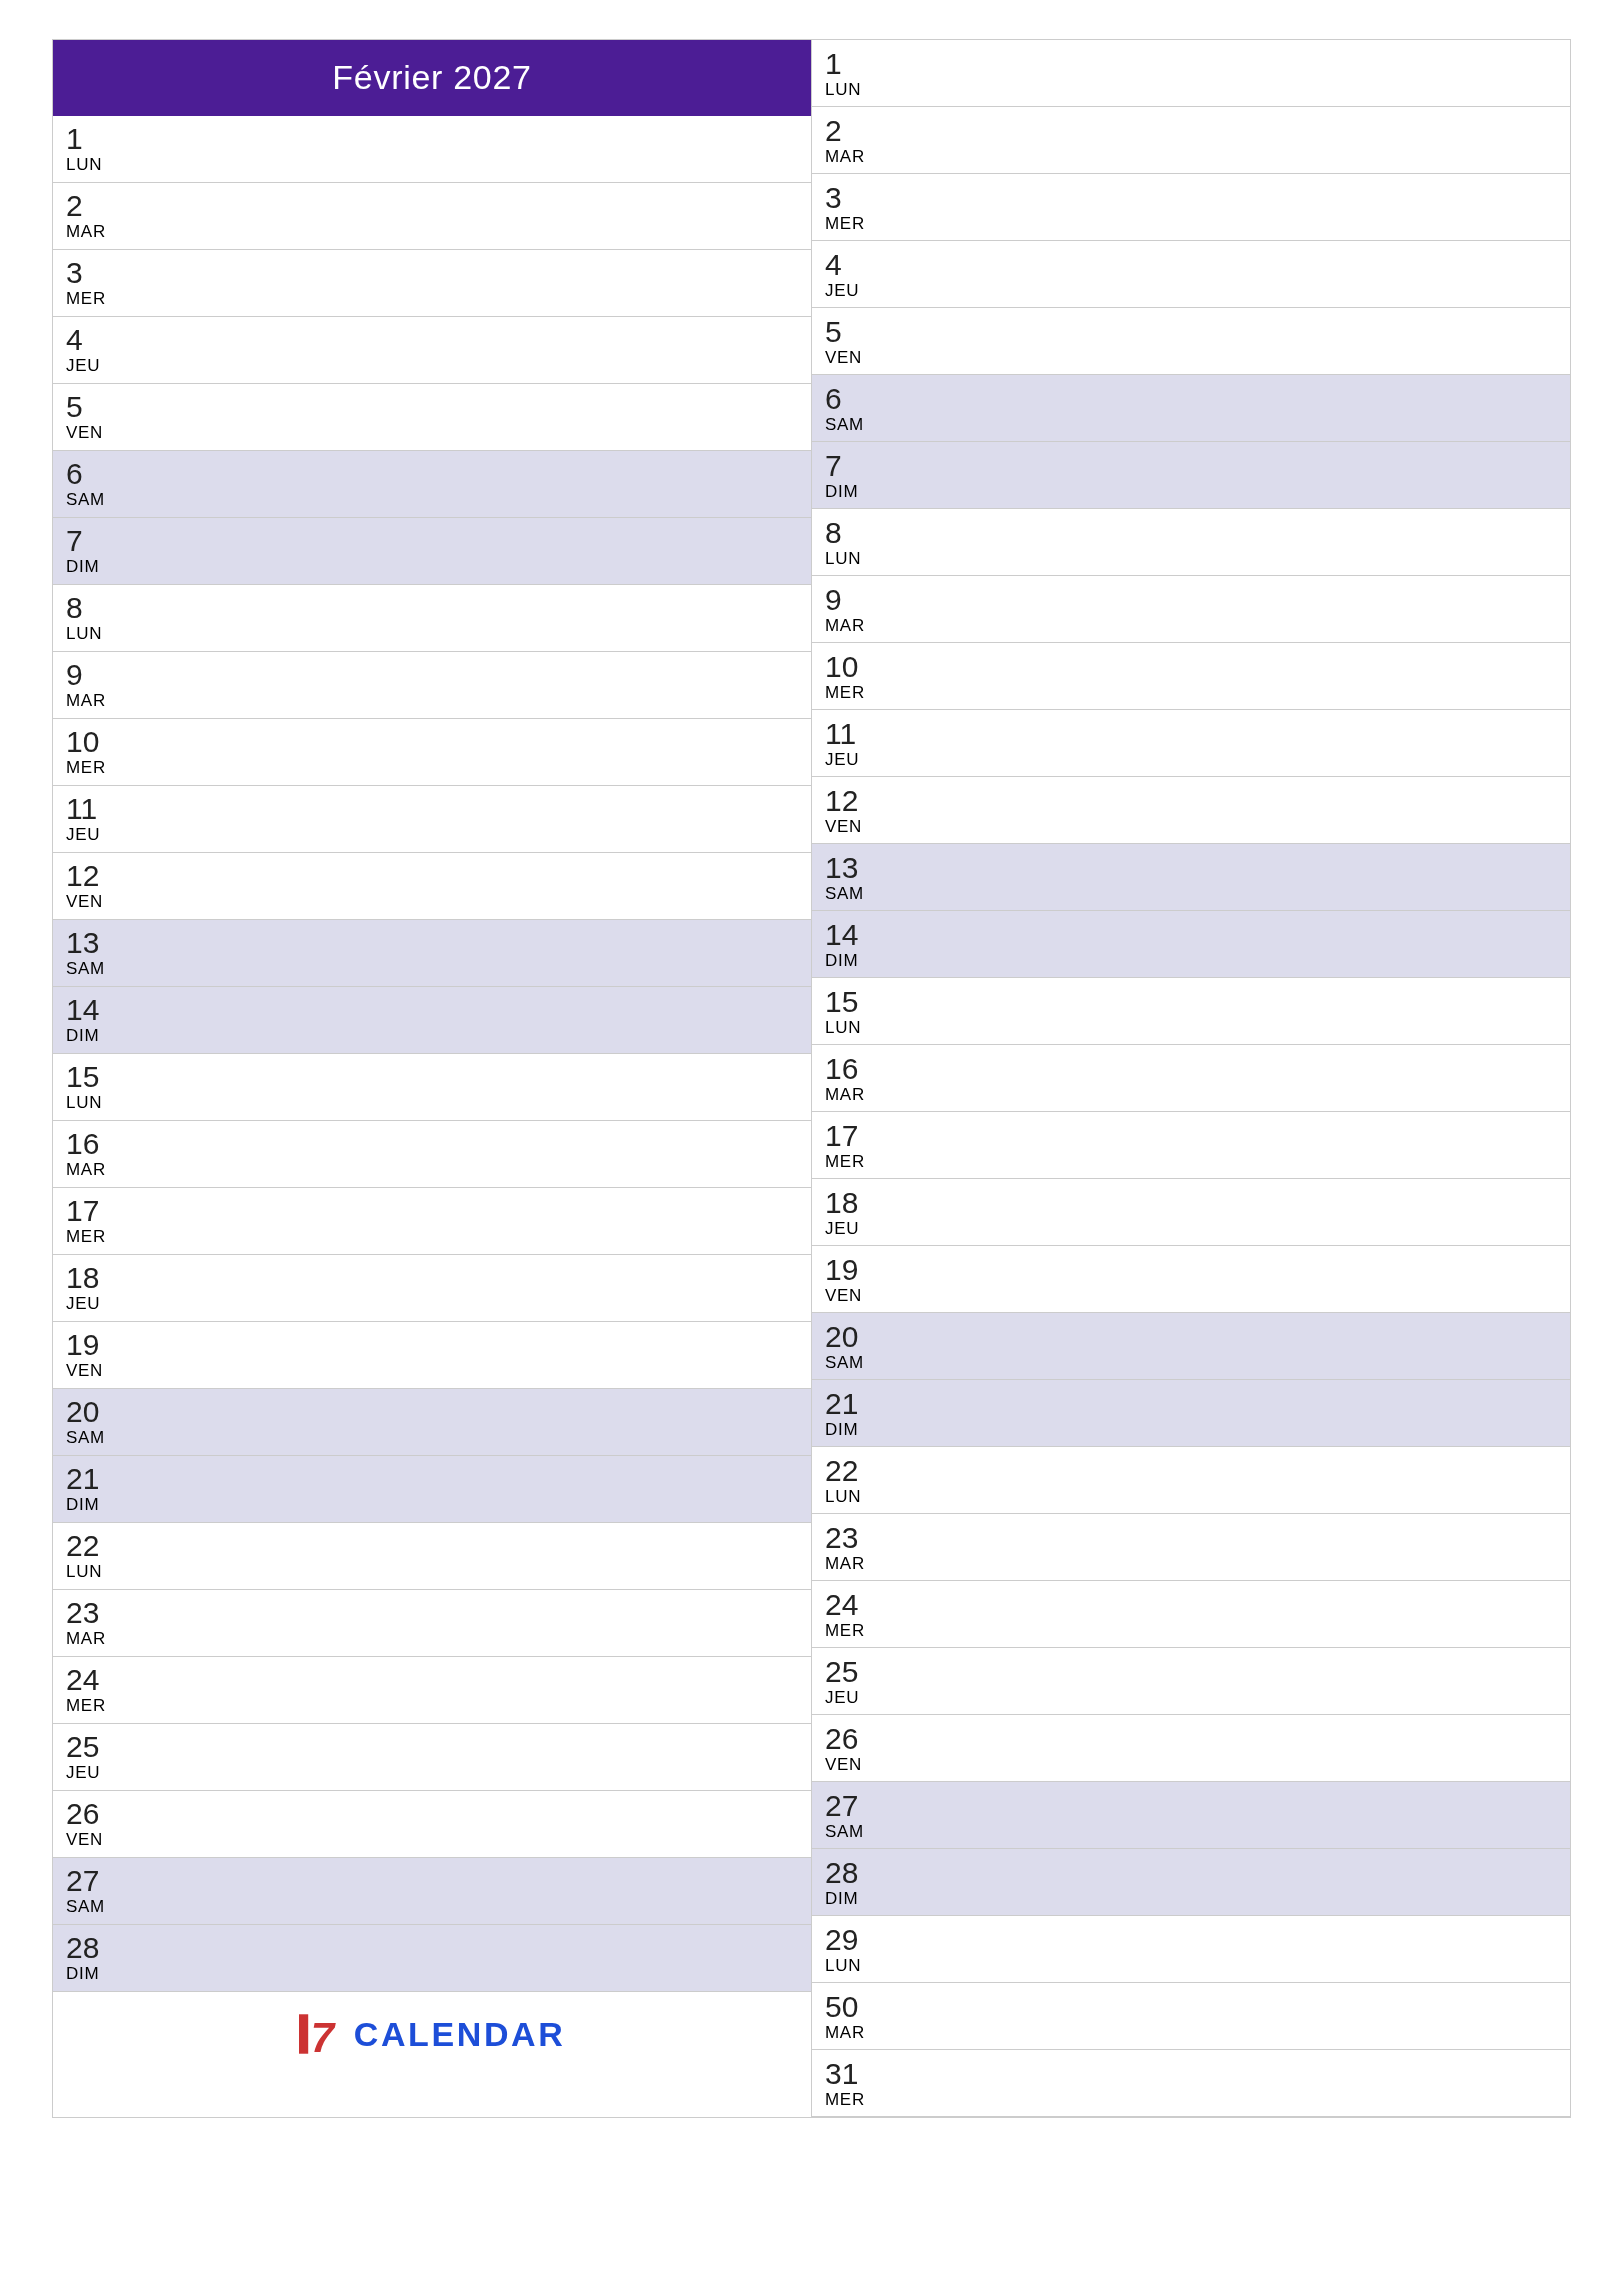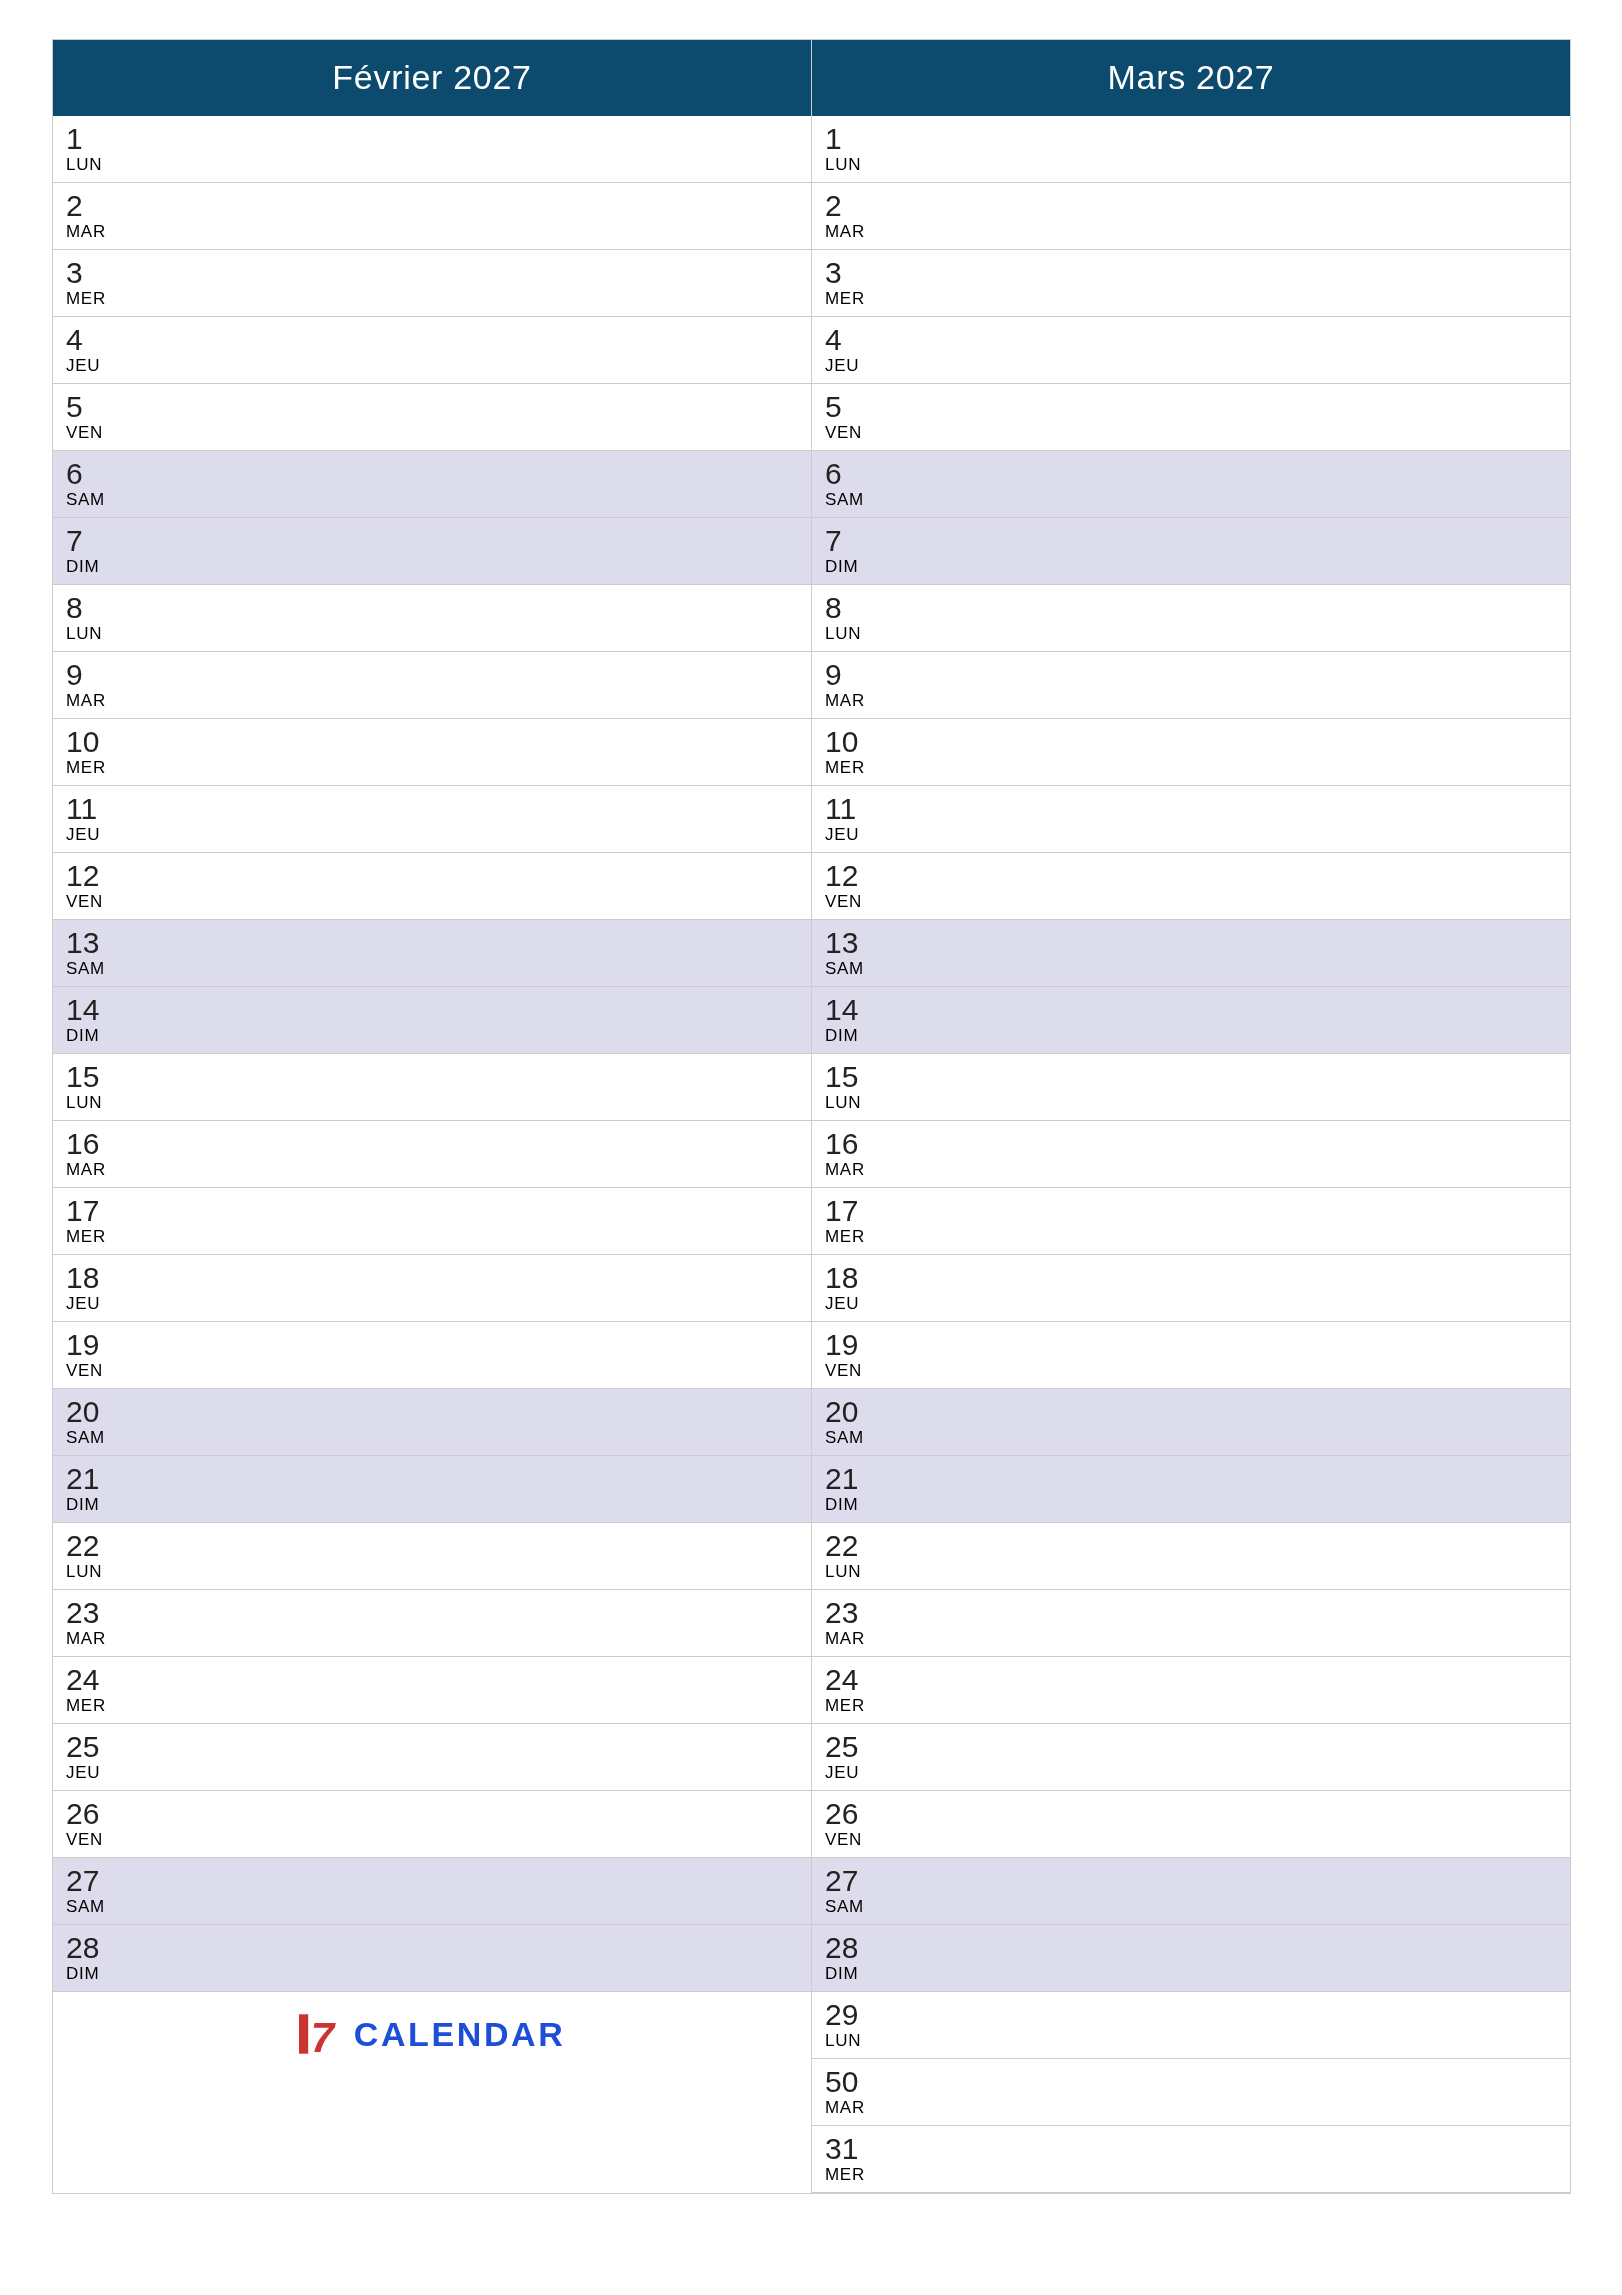--- a/index.html
+++ b/index.html
@@ -25,21 +25,21 @@
     .month-column {
       flex: 1;
       border-right: 1.3px solid #cccccc;
     }
 
     .month-column:last-child {
       border-right: none;
     }
 
     .month-header {
-      background: #0c4a6e;
+      background: #4c1d95;
       color: #ffffff;
       text-align: center;
       padding: 18.3px 13px;
       font-size: 34px;
       font-weight: 500;
       letter-spacing: 0.7px;
     }
 
     .day-row {
       display: flex;
@@ -269,21 +269,20 @@
       </div>
       <div class="logo-row">
         <svg width="46" height="46" viewBox="0 0 70 70" style="margin-right: 9.2px;">
           <rect x="0" y="5" width="14" height="60" fill="#cc3333"></rect>
           <text x="18" y="62" font-family="Arial, Helvetica, sans-serif" font-size="64" font-weight="900" font-style="italic" fill="#cc3333">7</text>
         </svg>
         <span class="logo-text">CALENDAR</span>
       </div>
     </div>
     <div class="month-column">
-      <div class="month-header">Mars 2027</div>
       <div class="day-row weekday">
         <div class="day-info">
           <span class="day-number">1</span>
           <span class="day-name">LUN</span>
         </div>
       </div>
       <div class="day-row weekday">
         <div class="day-info">
           <span class="day-number">2</span>
           <span class="day-name">MAR</span>

